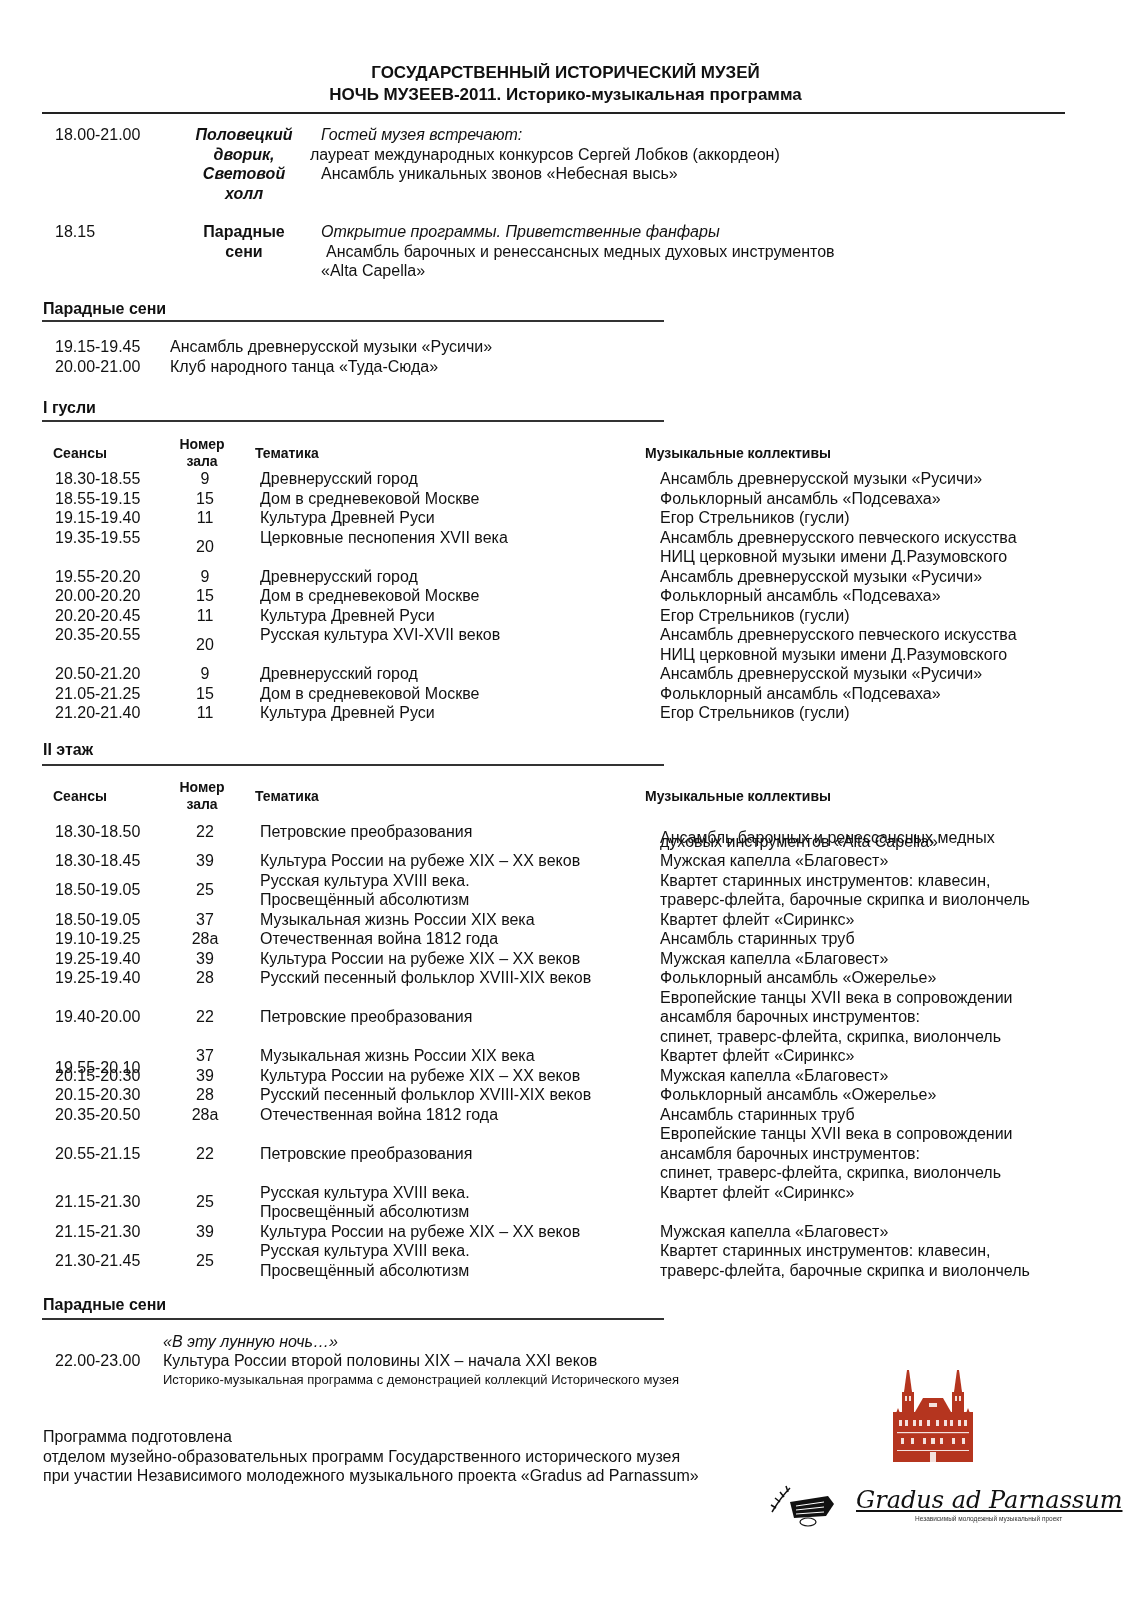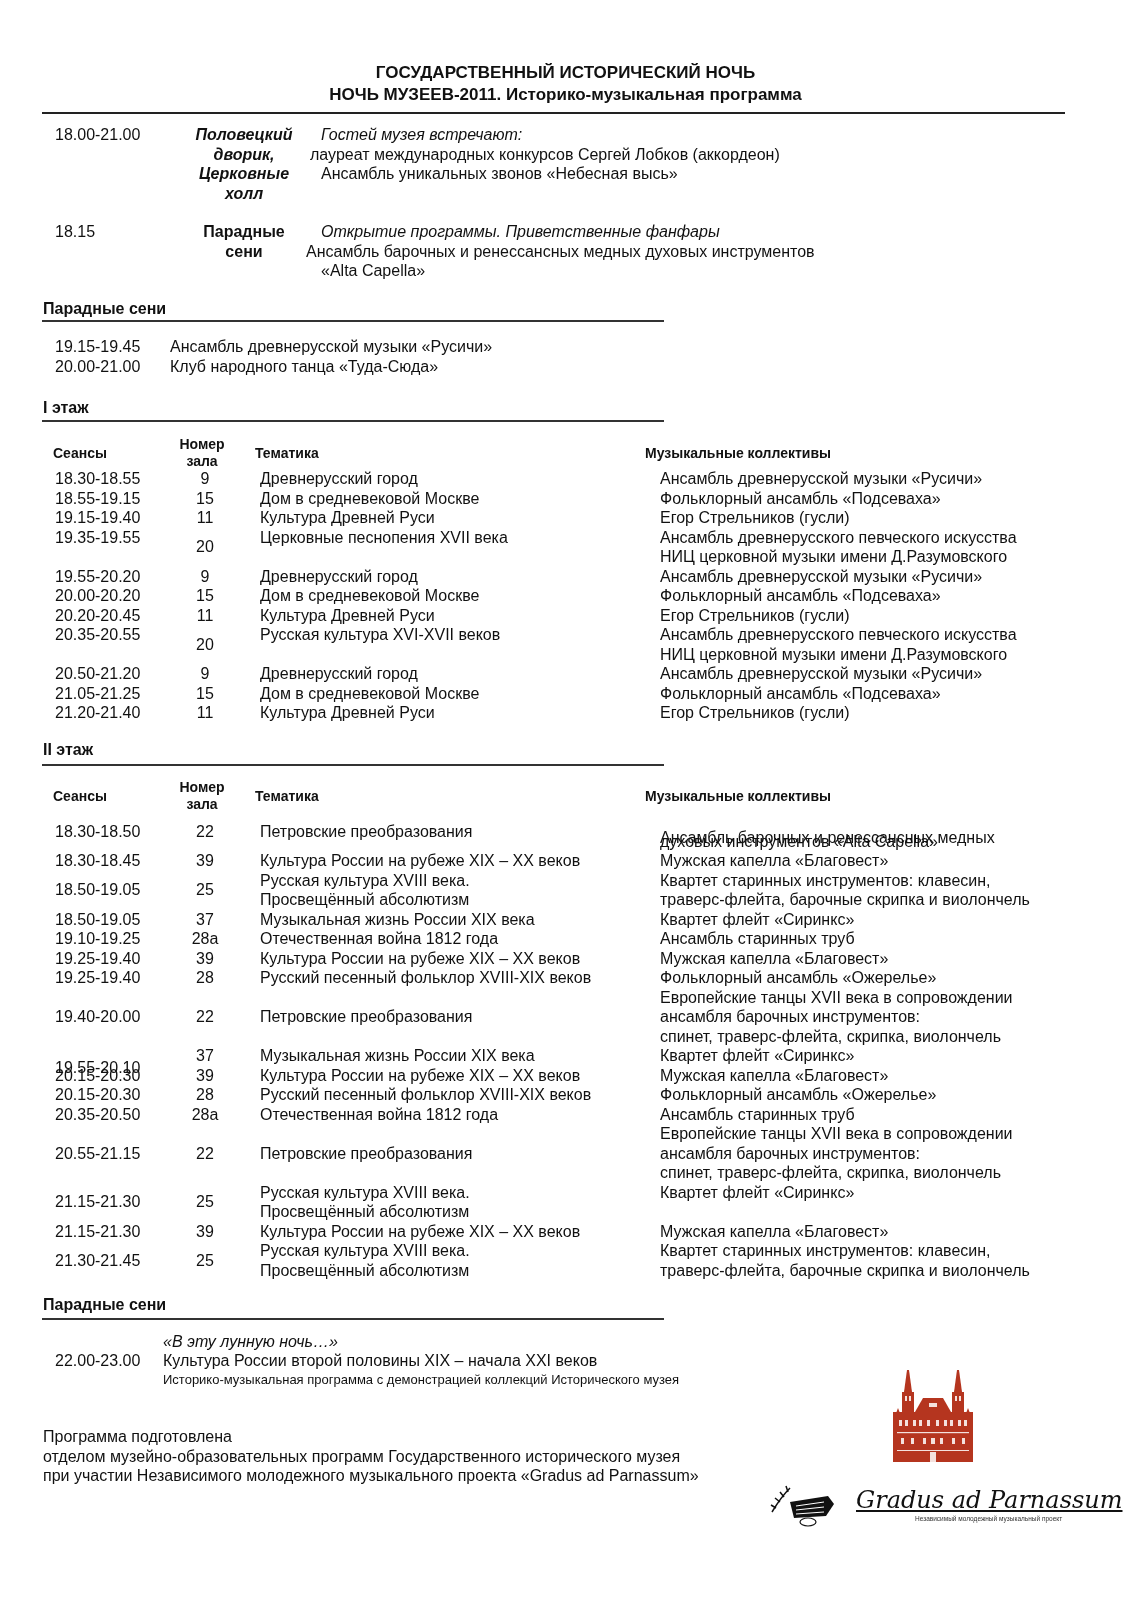--- a/index.html
+++ b/index.html
@@ -27,56 +27,56 @@
   .c-music { position: absolute; left: 660px; }
   .small { font-size: 13px; line-height: 17px; }
   .logo-gim { left: 893px; top: 1370px; width: 80px; height: 92px; }
   .gradus { left: 780px; top: 1490px; width: 300px; height: 50px; }
   .gradus-title { font-family: "DejaVu Serif", serif; font-style: italic; font-size: 24px; color: #111; }
   .gradus-sub { font-size: 6.5px; color: #333; }
 </style>
 </head>
 <body>
 
-<div class="abs title" style="top:62px">ГОСУДАРСТВЕННЫЙ ИСТОРИЧЕСКИЙ НОЧЬ</div>
+<div class="abs title" style="top:62px">ГОСУДАРСТВЕННЫЙ ИСТОРИЧЕСКИЙ МУЗЕЙ</div>
 <div class="abs title" style="top:84px">НОЧЬ МУЗЕЕВ-2011. Историко-музыкальная программа</div>
 <div class="abs hr" style="left:42px; top:112px; width:1023px;"></div>
 
 <div class="abs" style="left:0; top:125px; width:1131px; height:80px;">
   <div class="abs line" style="left:55px; top:0;">18.00-21.00</div>
   <div class="abs bold center" style="left:185px; width:118px; top:0; line-height:19.5px;font-style:italic;">
     <div>Половецкий</div>
     <div>дворик,</div>
-    <div>Церковные</div>
+    <div>Световой</div>
     <div>холл</div>
   </div>
   <div class="abs line ital" style="left:321px; top:0;">Гостей музея встречают:</div>
   <div class="abs line" style="left:310px; top:19.5px;">лауреат международных конкурсов Сергей Лобков (аккордеон)</div>
   <div class="abs line" style="left:321px; top:39px;">Ансамбль уникальных звонов «Небесная высь»</div>
 </div>
 
 <div class="abs" style="left:0; top:222px; width:1131px; height:60px;">
   <div class="abs line" style="left:55px; top:0;">18.15</div>
   <div class="abs bold center" style="left:185px; width:118px; top:0; line-height:19.5px;">
     <div>Парадные</div>
     <div>сени</div>
   </div>
   <div class="abs line ital" style="left:321px; top:0;">Открытие программы. Приветственные фанфары</div>
-  <div class="abs line" style="left:306px; top:19.5px;">Ансамбль барочных и ренессансных медных духовых инструментов</div>
+  <div class="abs line" style="left:326px; top:19.5px;">Ансамбль барочных и ренессансных медных духовых инструментов</div>
   <div class="abs line" style="left:321px; top:39px;">«Alta Capella»</div>
 </div>
 
 <div class="abs sec-title" style="left:43px; top:299px;">Парадные сени</div>
 <div class="abs hr-sec" style="left:42px; top:320px; width:622px;"></div>
 <div class="abs line" style="left:55px; top:337px;">19.15-19.45</div>
 <div class="abs line" style="left:170px; top:337px;">Ансамбль древнерусской музыки «Русичи»</div>
 <div class="abs line" style="left:55px; top:356.5px;">20.00-21.00</div>
 <div class="abs line" style="left:170px; top:356.5px;">Клуб народного танца «Туда-Сюда»</div>
 
-<div class="abs sec-title" style="left:43px; top:398px;">I этаж</div>
+<div class="abs sec-title" style="left:43px; top:398px;">I гусли</div>
 <div class="abs hr-sec" style="left:42px; top:420px; width:622px;"></div>
 <div class="abs" style="left:0; top:436px; width:1131px; height:36px;">
   <div class="abs th" style="left:53px; top:9px;">Сеансы</div>
   <div class="abs th center" style="left:170px; width:64px; top:0;">
     <div>Номер</div>
     <div>зала</div>
   </div>
   <div class="abs th" style="left:255px; top:9px;">Тематика</div>
   <div class="abs th" style="left:645px; top:9px;">Музыкальные коллективы</div>
 </div>

